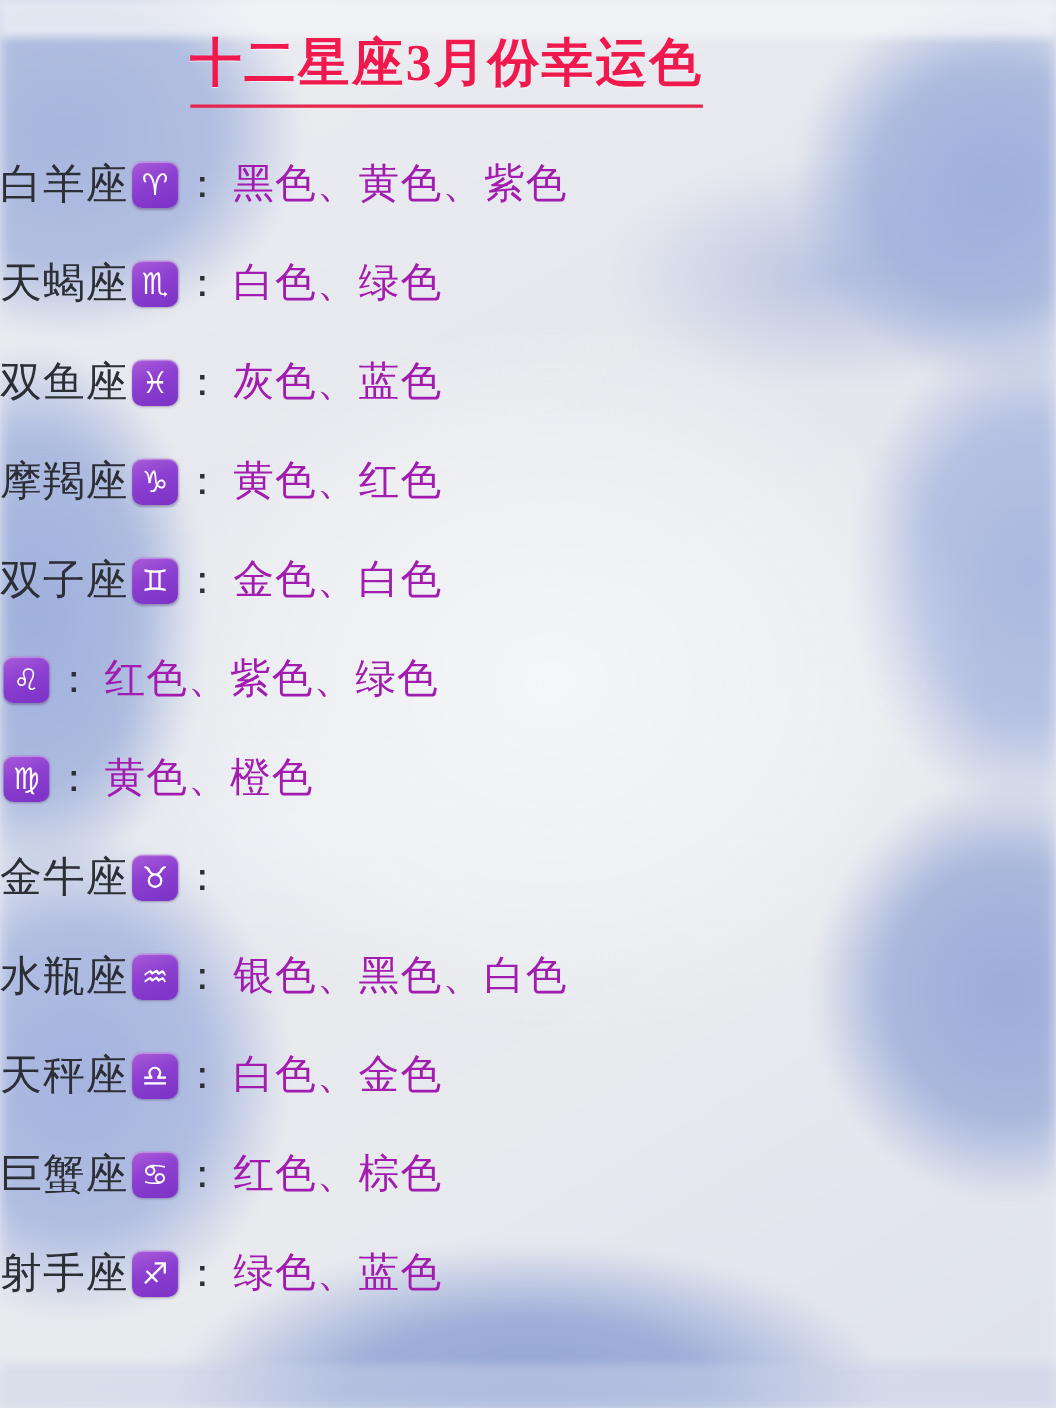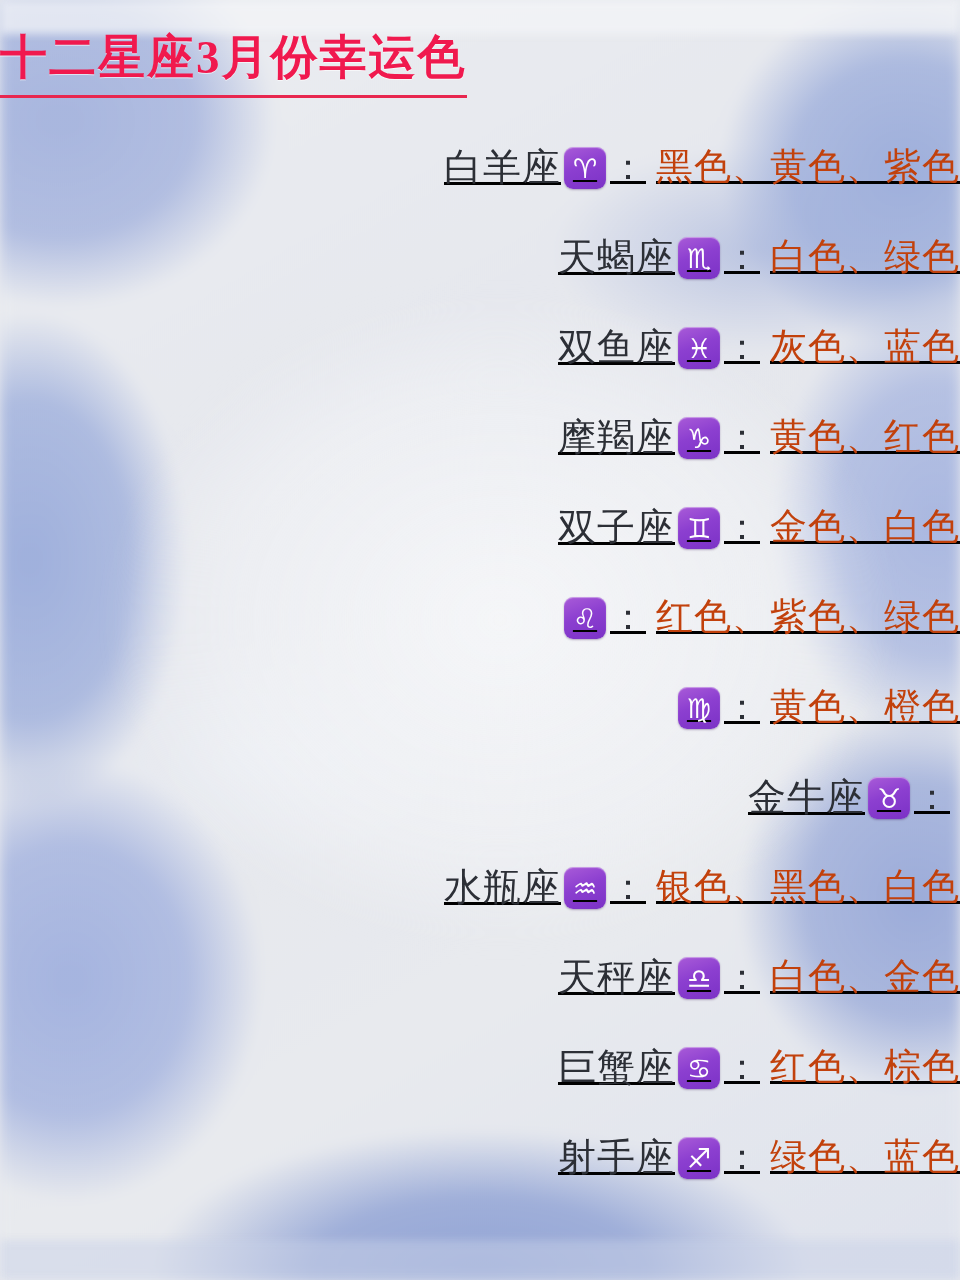--- a/index.html
+++ b/index.html
@@ -69,23 +69,23 @@
   
   .content {
     position: relative;
     z-index: 3;
     padding: 0;
   }
 
   .title-wrap {
     position: absolute;
     top: 26px;
-    left: 0;
+    left: 16px;
     width: 780px;
-    text-align: left;
+    text-align: center;
   }
   .title {
     display: inline-block;
     font-family: "Liberation Serif", "DejaVu Serif", serif;
     font-weight: bold;
     font-size: 47px;
     letter-spacing: 2px;
     color: #f0194e;
     text-shadow: 0 1px 0 rgba(255,255,255,0.6);
     padding-bottom: 6px;
@@ -95,23 +95,22 @@
   .list {
     position: absolute;
     top: 122px;
     left: 0;
     width: 960px;
   }
 
   .row {
     display: flex;
     align-items: center;
-    justify-content: flex-end;
+    justify-content: flex-start;
     height: 90px;
-    text-decoration: underline;
   }
   .row-inner {
     display: flex;
     align-items: center;
     white-space: nowrap;
   }
 
   .sign-name {
     font-family: "Liberation Serif", "DejaVu Serif", serif;
     font-size: 38px;
@@ -141,21 +140,21 @@
   .colon {
     font-family: "Liberation Serif", "DejaVu Serif", serif;
     font-size: 36px;
     color: #2c2f36;
     margin: 0 10px 0 2px;
   }
 
   .colors {
     font-family: "Liberation Serif", "DejaVu Serif", serif;
     font-size: 37px;
-    color: #c2410c;
+    color: #a21caf;
     letter-spacing: 1px;
   }
 </style>
 </head>
 <body>
 
 <div class="poster">
   <div class="bg-layer"></div>
   <div class="bg-soft"></div>
   <div class="bg-grain"></div>

